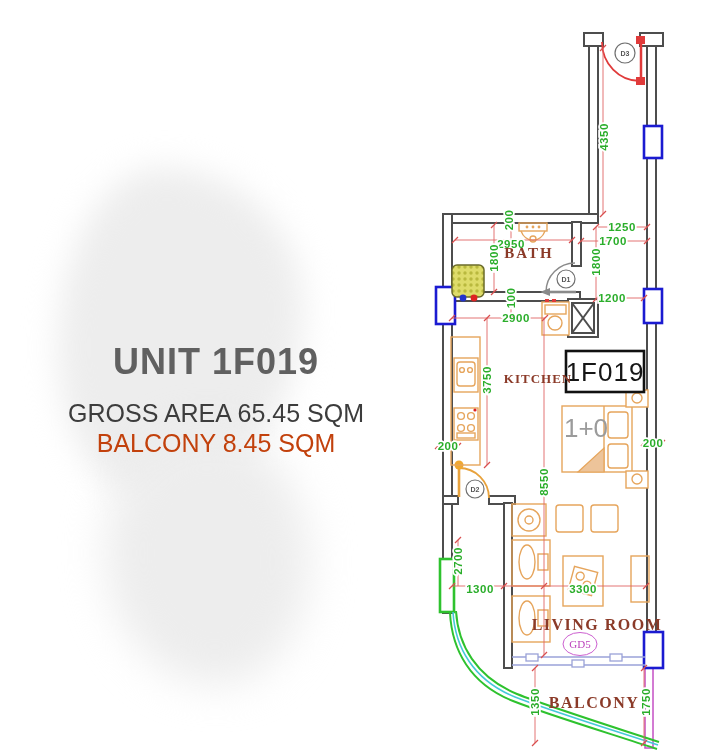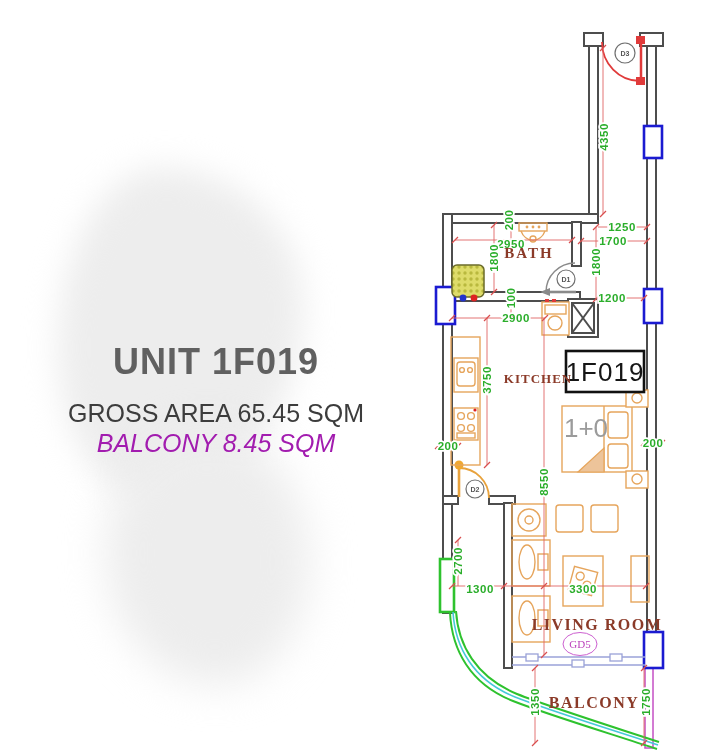--- a/index.html
+++ b/index.html
@@ -6,21 +6,21 @@
   .canvas{position:relative;width:717px;height:755px;background:#fff;overflow:hidden;
           font-family:"Liberation Sans",sans-serif;}
   
   .wm{position:absolute;background:#ededed;}
   .wm1{left:58px;top:168px;width:245px;height:330px;border-radius:42% 58% 63% 37%/55% 42% 58% 45%;filter:blur(16px);}
   .wm2{left:105px;top:430px;width:205px;height:255px;border-radius:50% 50% 45% 55%/48% 52% 48% 52%;filter:blur(20px);}
   
   .info{position:absolute;left:14px;top:293px;width:404px;text-align:center;z-index:2;margin-top:48px;}
   .info-title{font-size:36px;font-weight:bold;color:#606060;letter-spacing:1px;margin-bottom:15px;}
   .info-line{font-size:25px;color:#3c3c3c;line-height:30px;}
-  .info-line.balcony{color:#a21caf;font-style:italic;}
+  .info-line.balcony{color:#c2410c;}
   
   svg{position:absolute;left:0;top:0;z-index:1;}
   .wall{fill:#fff;stroke:#4d4d4d;stroke-width:2;}
   .wline{stroke:#4d4d4d;stroke-width:2;fill:none;}
   .win{fill:#fff;stroke:#1b1bd1;stroke-width:2.6;}
   .gwin{fill:#fff;stroke:#2ec22e;stroke-width:2.6;}
   .mag{fill:#fff;stroke:#c44fc4;stroke-width:1.5;}
   .red{stroke:#e03a3a;fill:none;}
   .redfill{fill:#e03a3a;stroke:none;}
   .furn{fill:none;stroke:#e6a55c;stroke-width:1.4;}

